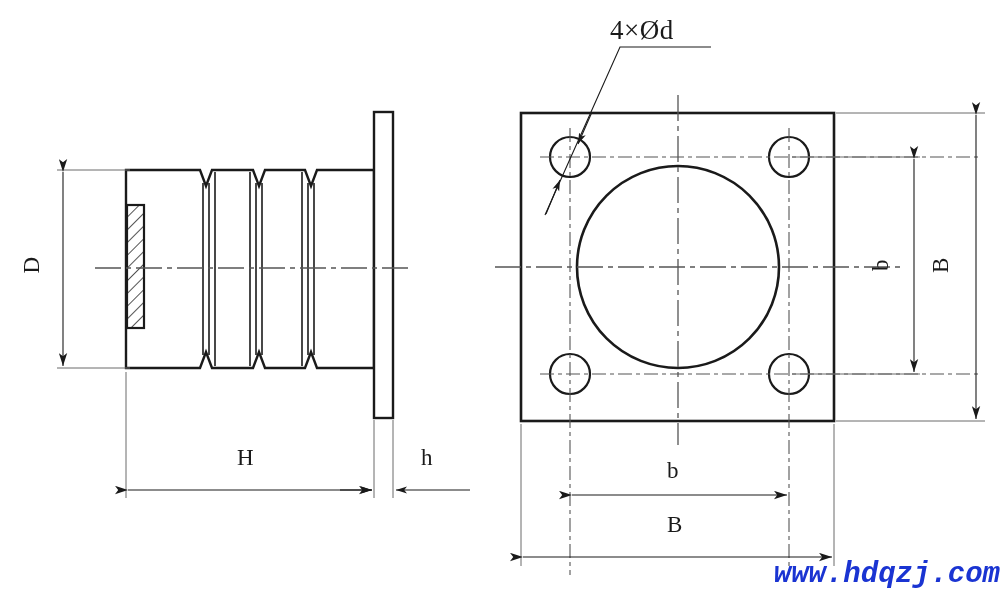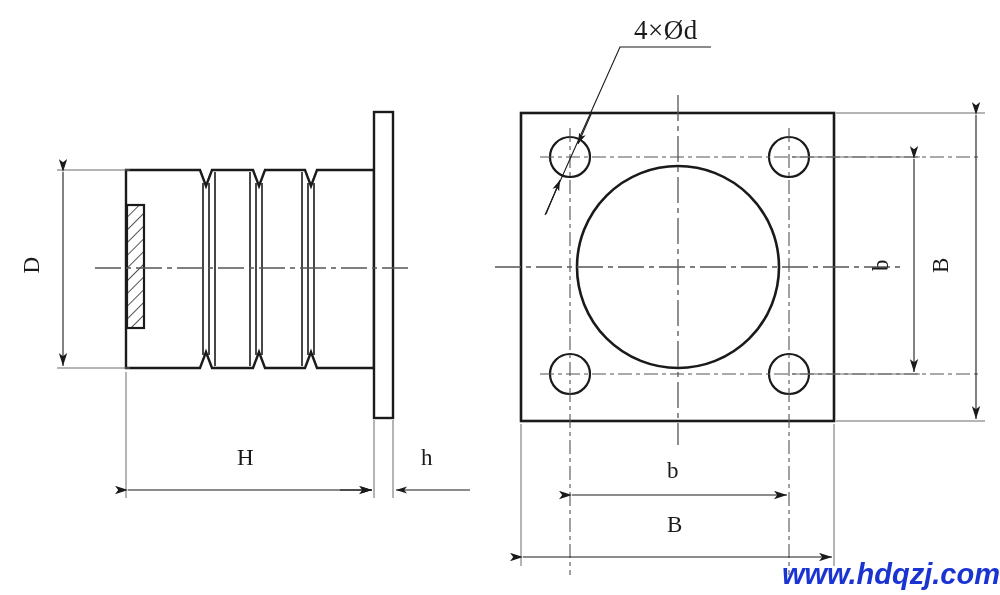--- a/index.html
+++ b/index.html
@@ -116,25 +116,25 @@
       <line x1="523" y1="557" x2="832" y2="557" stroke="#1a1a1a" stroke-width="1.1" marker-start="url(#ar)" marker-end="url(#ar)"></line>
     </g>
   </svg>
 
   <div class="lbl rot" style="left:9px;top:252px;width:46px;text-align:center;">D</div>
 
   <div class="lbl" style="left:237px;top:445px;">H</div>
 
   <div class="lbl" style="left:421px;top:445px;">h</div>
 
-  <div class="lbl" style="left:610px;top:15px;font-size:27px;margin-left:24px;">4×Ød</div>
+  <div class="lbl" style="left:610px;top:15px;font-size:27px;">4×Ød</div>
 
   <div class="lbl rot" style="left:858px;top:252px;width:46px;text-align:center;">b</div>
 
   <div class="lbl rot" style="left:918px;top:252px;width:46px;text-align:center;">B</div>
 
   <div class="lbl" style="left:667px;top:458px;">b</div>
 
   <div class="lbl" style="left:667px;top:512px;">B</div>
 
-  <div id="wm" style="color: rgb(26, 52, 210);">www.hdqzj.com</div>
+  <div id="wm" style="color: rgb(26, 52, 210); font-family: Liberation Mono, monospace;">www.hdqzj.com</div>
 
 </div>
 
 </body></html>

